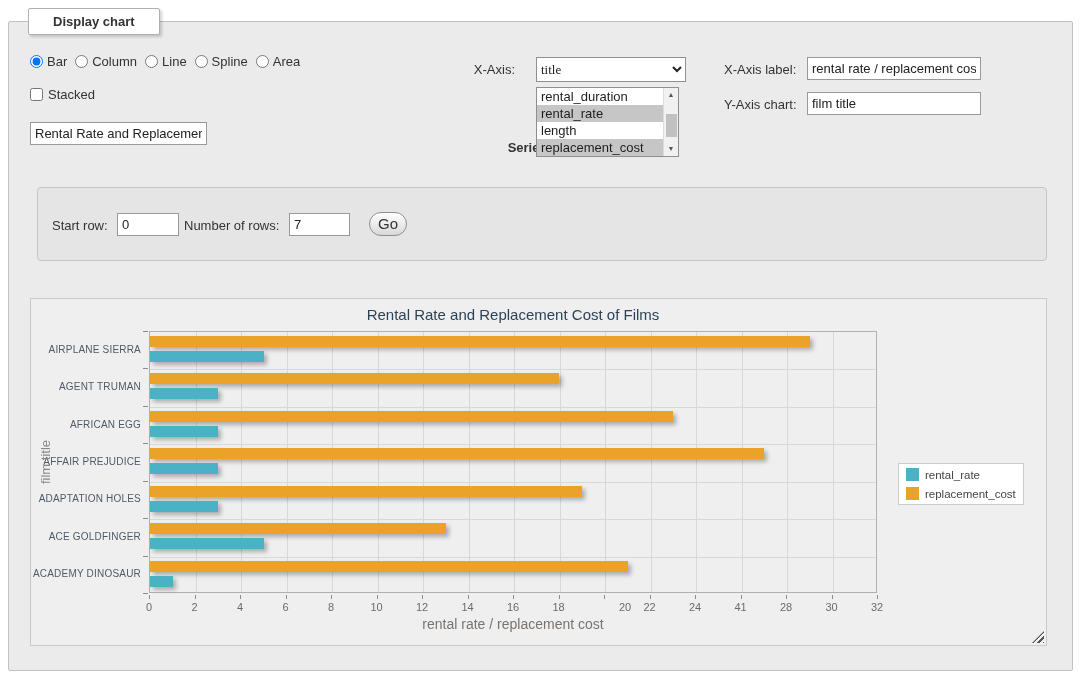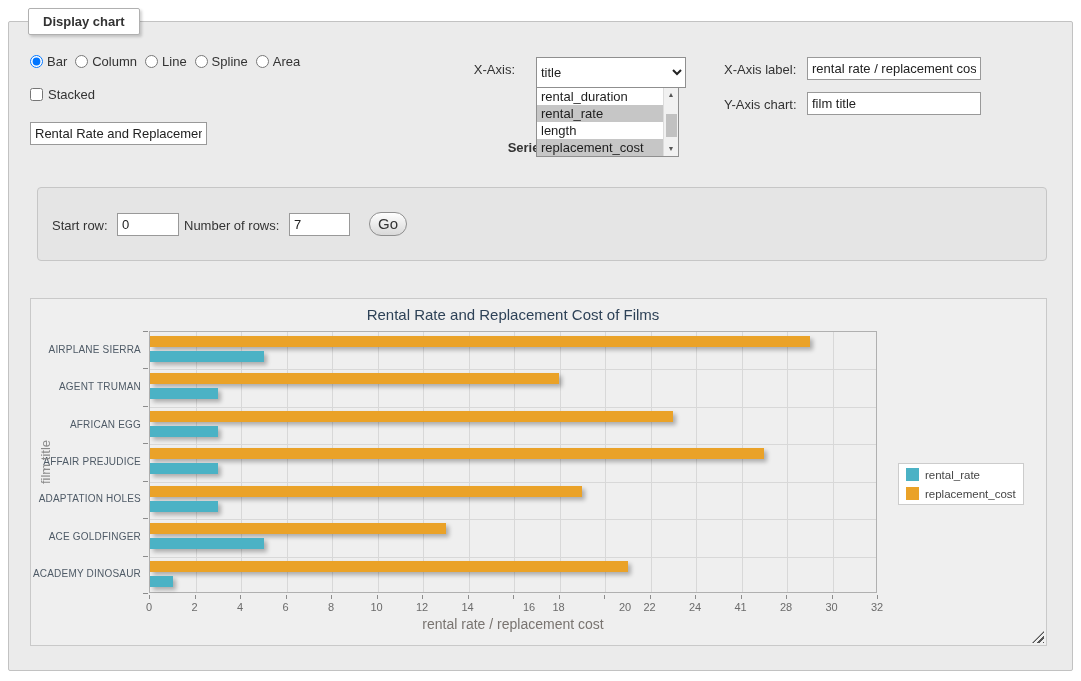--- a/index.html
+++ b/index.html
@@ -8,40 +8,40 @@
     width:1081px; height:681px; position:relative; background:#ffffff;
     font-family:"Liberation Sans", sans-serif; font-size:13px; color:#333;
     overflow:hidden;
   }
   .fieldset-bg {
     position:absolute; left:8px; top:21px; width:1065px; height:650px;
     background:#ebebeb; border:1px solid #c2c2c2; border-radius:2px;
   }
   .legend-box {
     position:absolute; left:28px; top:8px; background:#ffffff;
-    border:1px solid #b0b0b0; border-radius:2px; padding:5px 14px;
+    border:1px solid #b0b0b0; border-radius:2px; padding:5px 24px;
     font-size:13px; font-weight:bold; color:#333;
     box-shadow:2px 2px 3px rgba(0,0,0,0.18); z-index:5;
   }
   .lbl { position:absolute; font-size:13px; color:#333; white-space:nowrap; }
   .lbl-r { text-align:right; }
   .txt {
     position:absolute; border:1px solid #999; background:#fff; color:#222;
     font-family:"Liberation Sans",sans-serif; font-size:13px; padding:2px 4px;
     height:23px; outline:none;
   }
   
   .radio-row { position:absolute; left:30px; top:54px; display:flex; align-items:center; gap:8px; }
   .radio-row label { display:flex; align-items:center; gap:4px; cursor:default; }
   .radio-row input { margin:0; }
   .stacked-row { position:absolute; left:30px; top:87px; display:flex; align-items:center; gap:5px; }
   
   .xaxis-select {
-    position:absolute; left:536px; top:57px; width:150px; height:31px;
-    font-family:Liberation Sans, sans-serif; font-size:13px; color:#222;
+    position:absolute; left:536px; top:57px; width:150px; height:25px;
+    font-family:Liberation Serif, serif; font-size:13px; color:#222;
     background:#fff; border:1px solid #8f8f8f;
   }
   
   .series-list {
     position:absolute; left:536px; top:87px; width:143px; height:70px;
     background:#fff; border:1px solid #8f8f8f; overflow:hidden;
   }
   .series-item {
     height:17px; line-height:17px; padding-left:4px; font-size:13px; color:#1d1d1d;
     width:calc(100% - 15px); white-space:nowrap;
@@ -204,21 +204,21 @@
     <div class="xtick-label" style="left: 254.5px;">6</div>
     <div class="tick-x" style="left: 300px;"></div>
     <div class="xtick-label" style="left: 300px;">8</div>
     <div class="tick-x" style="left: 345.5px;"></div>
     <div class="xtick-label" style="left: 345.5px;">10</div>
     <div class="tick-x" style="left: 391px;"></div>
     <div class="xtick-label" style="left: 391px;">12</div>
     <div class="tick-x" style="left: 436.5px;"></div>
     <div class="xtick-label" style="left: 436.5px;">14</div>
     <div class="tick-x" style="left: 482px;"></div>
-    <div class="xtick-label" style="left: 498px; text-align: right;">16</div>
+    <div class="xtick-label" style="left: 482px; text-align: right;">16</div>
     <div class="tick-x" style="left: 527.5px;"></div>
     <div class="xtick-label" style="left: 527.5px;">18</div>
     <div class="tick-x" style="left: 573px;"></div>
     <div class="xtick-label" style="left: 594px;">20</div>
     <div class="tick-x" style="left: 618.5px;"></div>
     <div class="xtick-label" style="left: 618.5px;">22</div>
     <div class="tick-x" style="left: 664px;"></div>
     <div class="xtick-label" style="left: 664px;">24</div>
     <div class="tick-x" style="left: 709.5px;"></div>
     <div class="xtick-label" style="left: 709.5px;">41</div>

